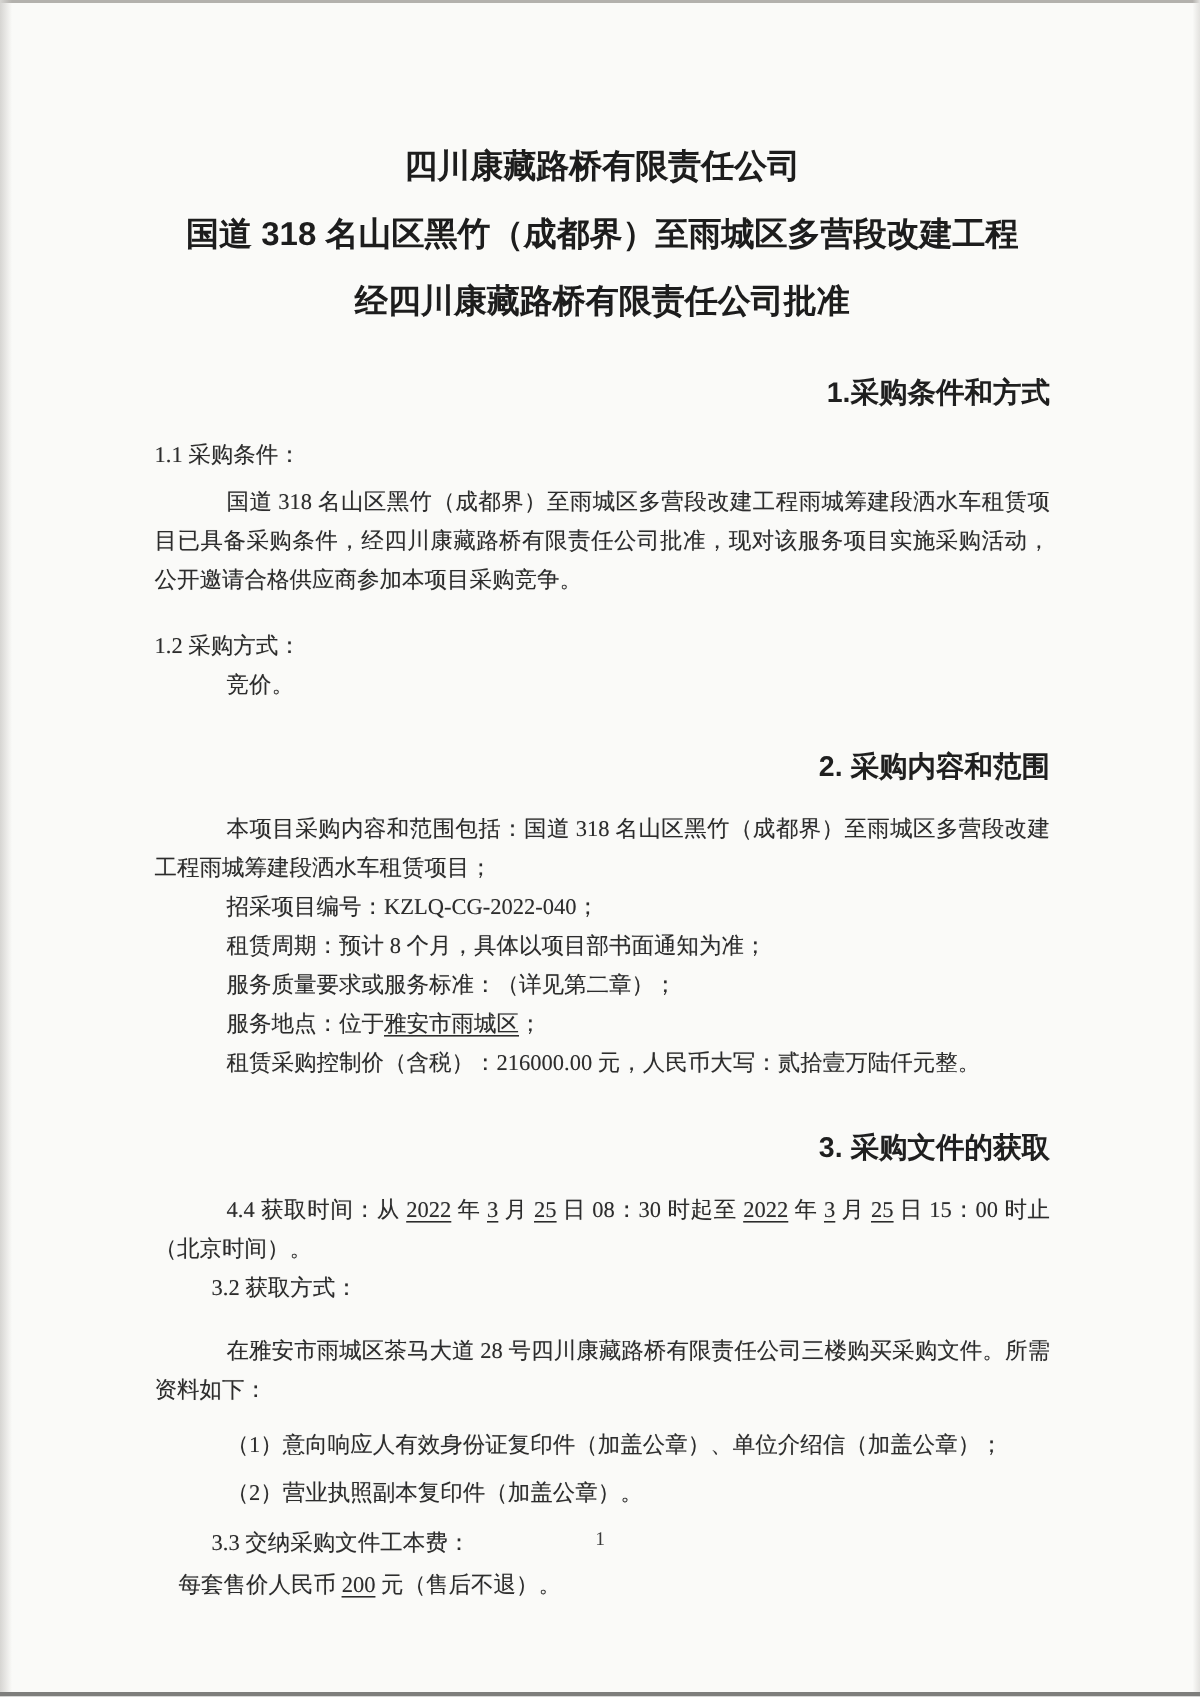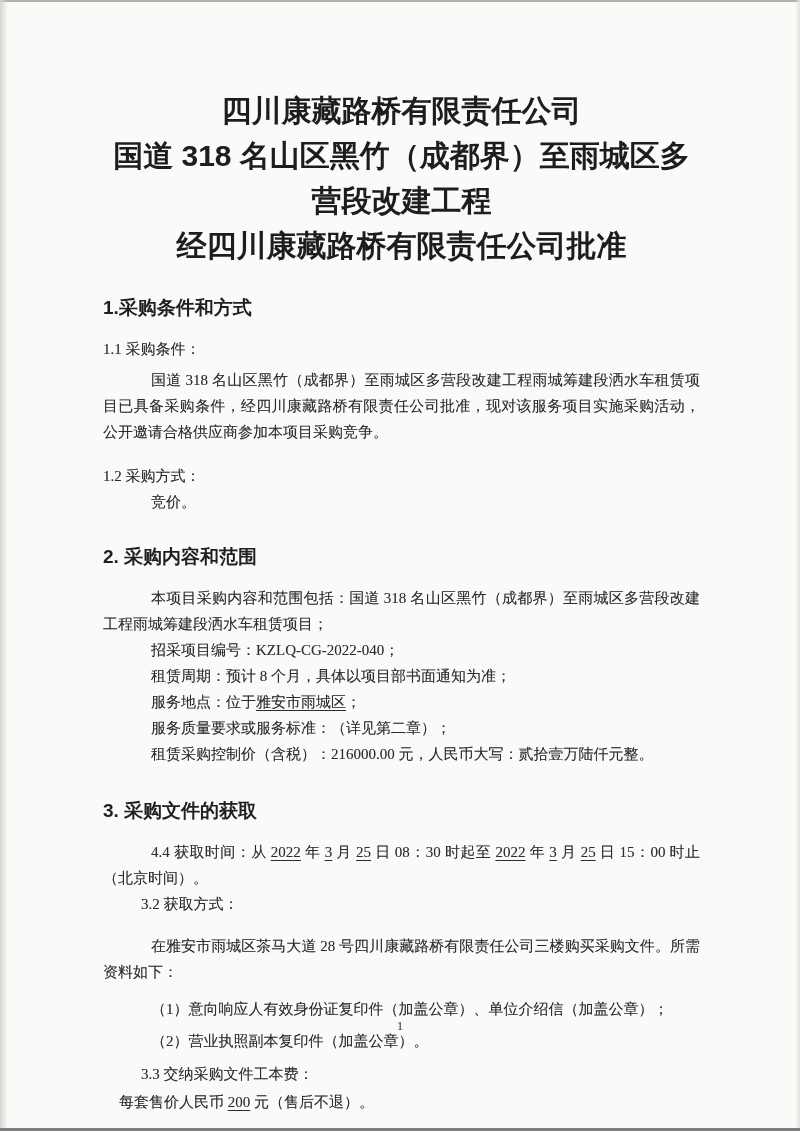--- a/index.html
+++ b/index.html
@@ -21,35 +21,36 @@
   .edge-left   { position: absolute; top: 0; bottom: 0; left: 0; width: 8px;
                  background: linear-gradient(to right, #d6d5d2, rgba(214,213,210,0)); }
   .edge-right  { position: absolute; top: 0; bottom: 0; right: 0; width: 5px;
                  background: linear-gradient(to left, #e3e2df, rgba(227,226,223,0)); }
 
   .content { position: relative; padding: 88px 100px 0 103px; }
 
   .title {
     font-family: "Liberation Sans", "DejaVu Sans", sans-serif;
     font-weight: 700;
-    font-size: 30px;
+    font-size: 22px;
     line-height: 45px;
     text-align: center;
     color: #1d1d1d;
     margin: 0 0 26px 0;
   }
   .title .tline { display: block; }
 
   .sec-h {
     font-family: "Liberation Sans", "DejaVu Sans", sans-serif;
     font-weight: 700;
     font-size: 19px;
     line-height: 27px;
     color: #1f1f1f;
     margin: 0 0 15px 0;
+    text-align: right;
   }
   .sec-h.s1 { margin-top: 24px; }
   .sec-h.s2 { margin-top: 28px; }
   .sec-h.s3 { margin-top: 30px; }
 
   p {
     margin: 0;
     font-size: 15px;
     line-height: 26px;
     text-align: justify;
@@ -101,22 +102,22 @@
     <p class="indent-first mt-para">国道 318 名山区黑竹（成都界）至雨城区多营段改建工程雨城筹建段洒水车租赁项目已具备采购条件，经四川康藏路桥有限责任公司批准，现对该服务项目实施采购活动，公开邀请合格供应商参加本项目采购竞争。</p>
 
     <p class="mt-label">1.2 采购方式：</p>
     <p class="ind-item">竞价。</p>
 
     <h2 class="sec-h s2">2. 采购内容和范围</h2>
 
     <p class="indent-first">本项目采购内容和范围包括：国道 318 名山区黑竹（成都界）至雨城区多营段改建工程雨城筹建段洒水车租赁项目；</p>
     <p class="ind-item">招采项目编号：KZLQ-CG-2022-040；</p>
     <p class="ind-item">租赁周期：预计 8 个月，具体以项目部书面通知为准；</p>
+    <p class="ind-item">服务质量要求或服务标准：（详见第二章）；</p>
     <p class="ind-item"><span>服务地点：位于</span><span class="u">雅安市雨城区</span><span>；</span></p>
-    <p class="ind-item">服务质量要求或服务标准：（详见第二章）；</p>
     <p class="ind-item">租赁采购控制价（含税）：216000.00 元，人民币大写：贰拾壹万陆仟元整。</p>
 
     <h2 class="sec-h s3">3. 采购文件的获取</h2>
 
     <p class="indent-first"><span>4.4 获取时间：从 </span><span class="u">2022</span><span> 年 </span><span class="u">3</span><span> 月 </span><span class="u">25</span><span> 日 08：30 时起至 </span><span class="u">2022</span><span> 年 </span><span class="u">3</span><span> 月 </span><span class="u">25</span><span> 日 15：00 时止（北京时间）。</span></p>
 
     <p class="ind-label">3.2 获取方式：</p>
     <p class="indent-first mt-8">在雅安市雨城区茶马大道 28 号四川康藏路桥有限责任公司三楼购买采购文件。所需资料如下：</p>
 
     <p class="ind-item mt-11">（1）意向响应人有效身份证复印件（加盖公章）、单位介绍信（加盖公章）；</p>

